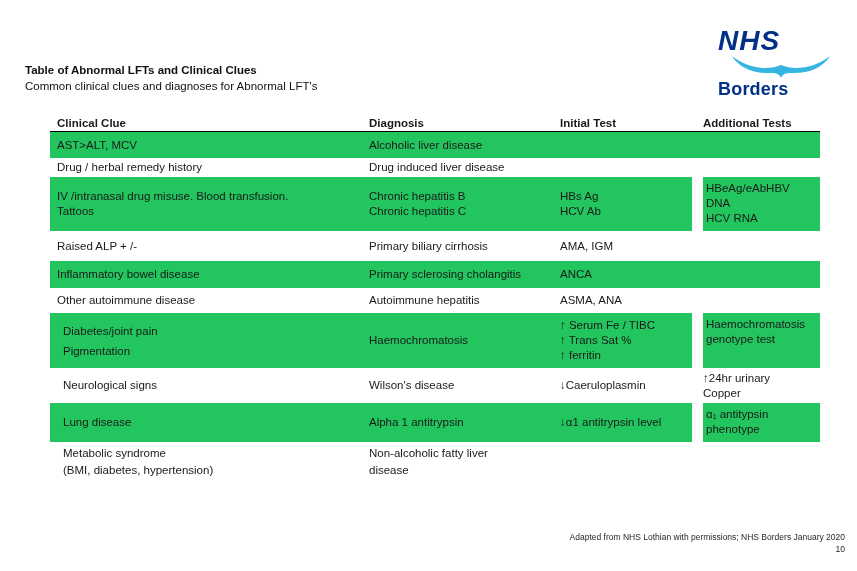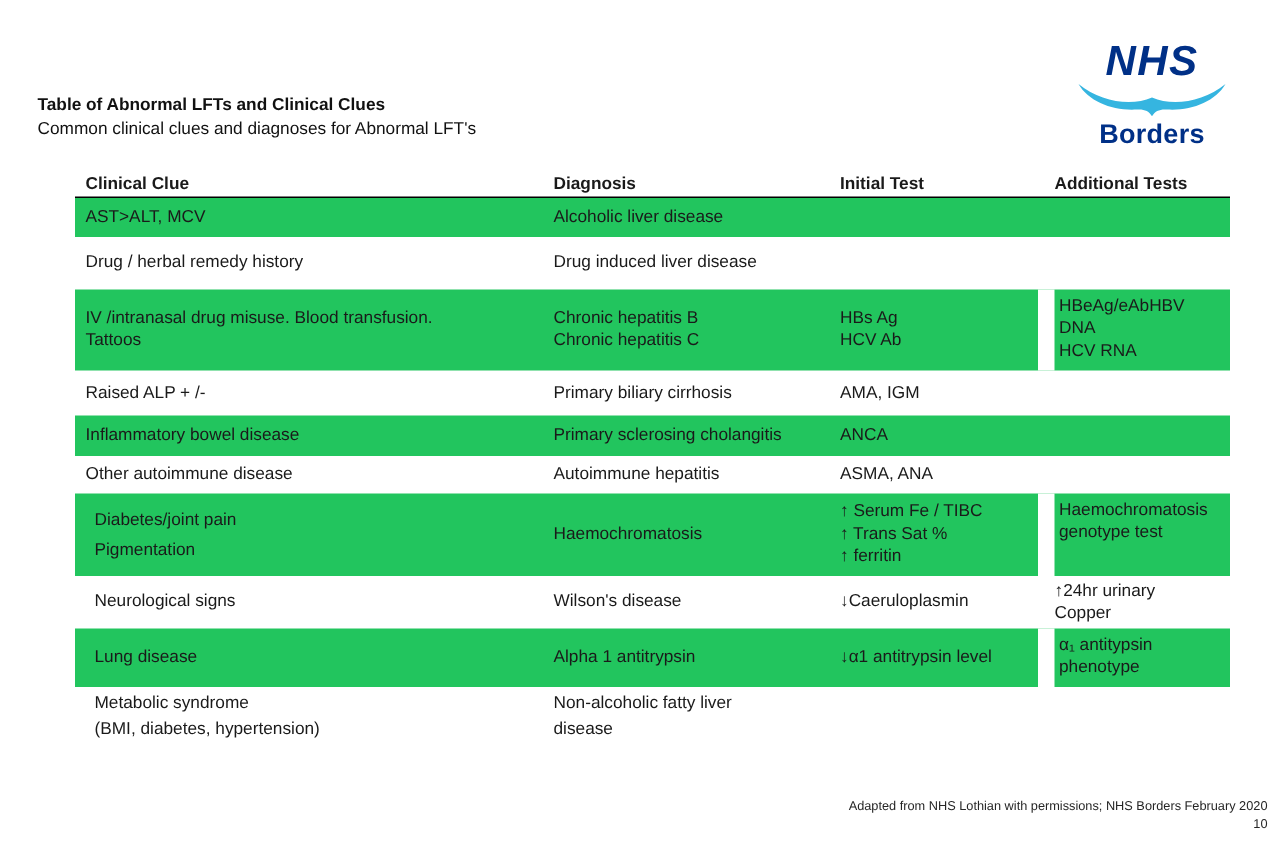--- a/index.html
+++ b/index.html
@@ -6,21 +6,21 @@
   .page {
     position:relative; width:857px; height:571px; background:#ffffff;
     font-family:"Liberation Sans", sans-serif; color:#1a1a1a; overflow:hidden;
   }
 
   
   .title { position:absolute; left:25px; top:64px; font-size:11.5px; font-weight:bold; color:#111; }
   .subtitle { position:absolute; left:25px; top:80px; font-size:11.5px; color:#111; }
 
   
-  .logo { position:absolute; top:27px; right:26px; width:126px; text-align:center; }
+  .logo { position:absolute; top:27px; right:13px; width:126px; }
   .logo-nhs { font-size:28px; font-weight:bold; font-style:italic; line-height:1;
               color:#003087; letter-spacing:1px; }
   .logo-swoosh { display:block; margin:1px auto 0 auto; width:104px; height:22px; }
   .logo-borders { font-size:18px; font-weight:bold; color:#003087; margin-top:1px; letter-spacing:0.2px; }
 
   
   .lft-table { position:absolute; left:50px; top:110px; width:770px; font-size:11.5px; }
   .t-header { display:flex; height:21px; border-bottom:1.5px solid #000;align-items:flex-end; }
   .t-header .cell { font-weight:bold; justify-content:center; }
   .t-row { display:flex; }
@@ -75,21 +75,21 @@
       <div class="t-row shaded" data-row="0" style="height: 26px;">
         <div class="cell c1">
           <div>AST&gt;ALT, MCV</div>
         </div>
         <div class="cell c2">
           <div>Alcoholic liver disease</div>
         </div>
         <div class="cell c3"></div>
         <div class="cell c4"></div>
       </div>
-      <div class="t-row" data-row="1" style="height: 35px;">
+      <div class="t-row" data-row="1" style="height: 19px;">
         <div class="cell c1">
           <div>Drug / herbal remedy history</div>
         </div>
         <div class="cell c2">
           <div>Drug induced liver disease</div>
         </div>
         <div class="cell c3"></div>
         <div class="cell c4"></div>
       </div>
       <div class="t-row shaded" data-row="2" style="height: 54px;">
@@ -202,16 +202,16 @@
         </div>
         <div class="cell c2">
           <div>Non-alcoholic fatty liver</div>
           <div>disease</div>
         </div>
         <div class="cell c3"></div>
         <div class="cell c4"></div>
       </div>
     </div>
 
-  <div class="footer">Adapted from NHS Lothian with permissions; NHS Borders February 2020</div>
+  <div class="footer">Adapted from NHS Lothian with permissions; NHS Borders January 2020</div>
   <div class="pagenum">10</div>
 
 </div>
 
 </body></html>

